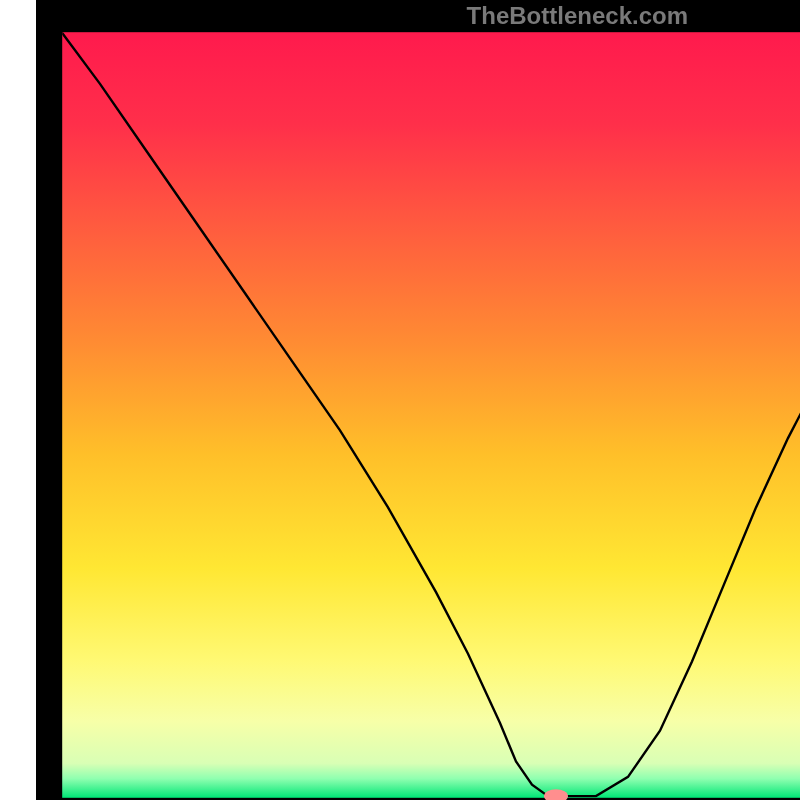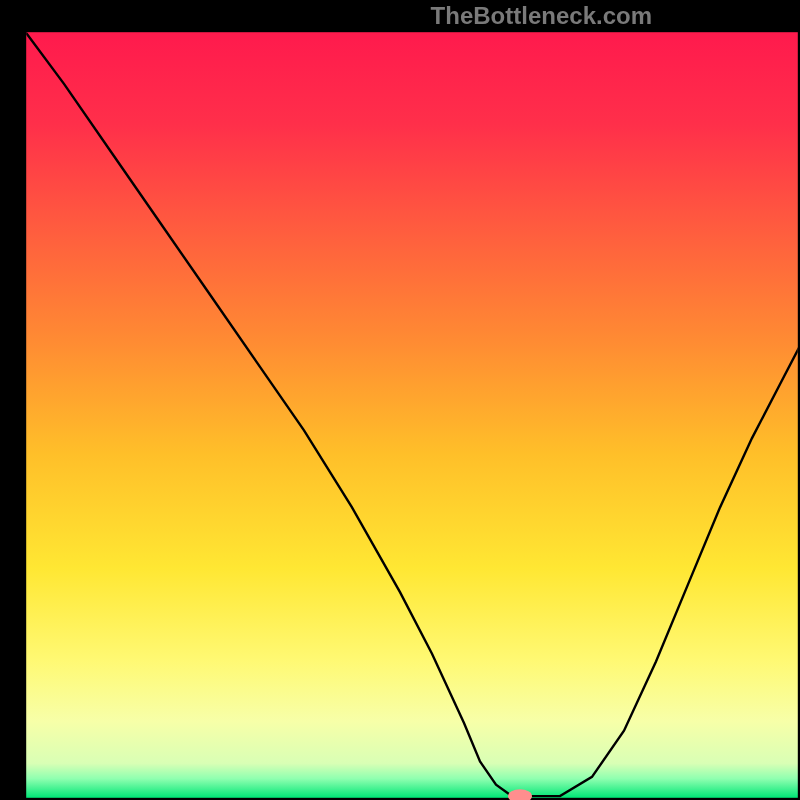--- a/index.html
+++ b/index.html
@@ -5,20 +5,21 @@
   body {
     margin: 0;
     padding: 0;
     background: #fff;
     font-family: Arial, Helvetica, sans-serif;
   }
   .wrap {
     width: 660px;
     height: 800px;
     position: relative;
+    padding-left: 36px;
   }
   .watermark {
     position: absolute;
     top: 2px;
     right: 8px;
     font-size: 24px;
     font-weight: bold;
     color: #7a7a7a;
     font-family: Arial, Helvetica, sans-serif;
     letter-spacing: 0;

